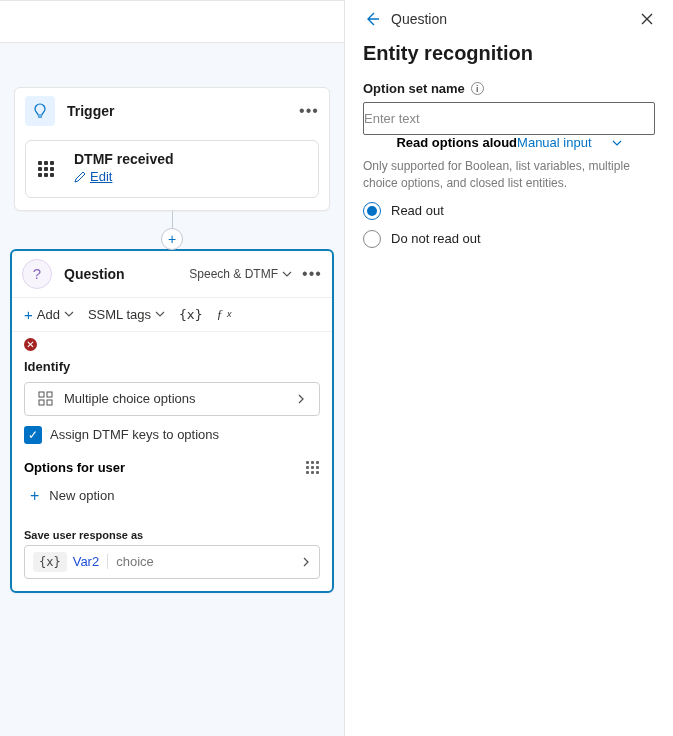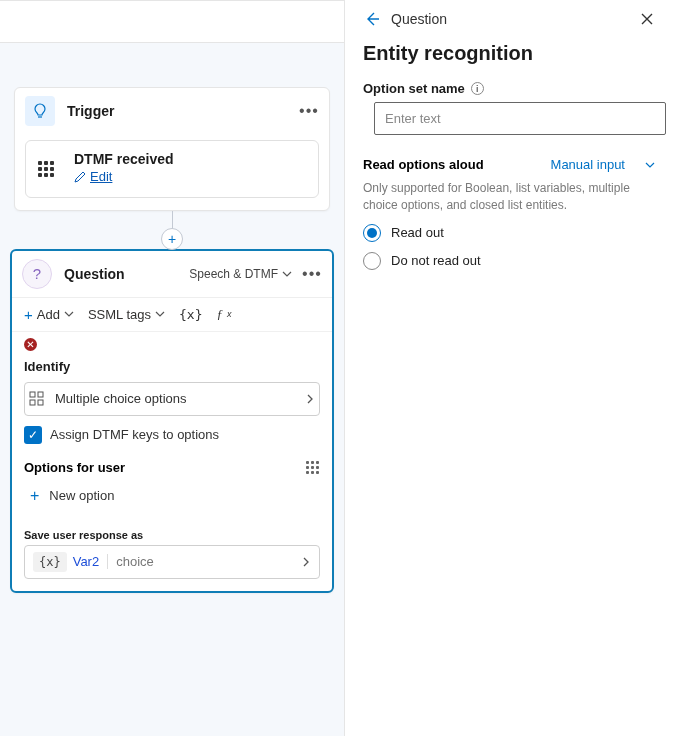--- a/index.html
+++ b/index.html
@@ -36,21 +36,21 @@
   .plus-sm { color: #0072c6; font-size: 15px; }
   .var-brace { font-family: Consolas, monospace; font-size: 13px; color: #333; }
   .fx { font-style: italic; font-family: Georgia, serif; font-size: 13px; color: #333; }
 
   .error-row { display: flex; align-items: center; gap: 6px; padding: 6px 12px 4px 12px; color: #a52222; font-size: 12px; }
   .err-icon { width: 13px; height: 13px; border-radius: 50%; background: #a52222; color: #fff; display: flex; align-items: center; justify-content: center; font-size: 10px; }
 
   .msg-box { margin: 2px 12px 12px 12px; border: 1px solid #666; border-radius: 2px; min-height: 52px; padding: 8px 10px; font-size: 13px; color: #888; }
 
   .section-label { font-weight: 600; font-size: 13px; padding: 4px 12px; color: #1b1b1b; }
-  .select-row { margin: 4px 12px 8px 12px; border: 1px solid #cfcfcf; border-radius: 4px; padding: 8px 4px; display: flex; align-items: center; gap: 10px; cursor: pointer; font-size: 13px; color: #333; }
+  .select-row { margin: 4px 12px 8px 12px; border: 1px solid #cfcfcf; border-radius: 4px; padding: 8px 13px; display: flex; align-items: center; gap: 10px; cursor: pointer; font-size: 13px; color: #333; }
   .select-row .chev-r { margin-left: auto; color: #555; }
   .grid-icon { width: 16px; height: 16px; }
 
   .check-row { display: flex; align-items: center; gap: 8px; padding: 2px 12px 10px 12px; font-size: 13px; color: #333; }
   .checkbox { width: 18px; height: 18px; background: #0072c6; border-radius: 3px; display: flex; align-items: center; justify-content: center; color: #fff; font-size: 12px; cursor: pointer; }
 
   .opts-head { display: flex; align-items: center; justify-content: space-between; padding: 6px 12px 2px 12px; }
   .opts-head .lbl { font-weight: 600; font-size: 13px; }
   .drag-icon { width: 14px; display: grid; grid-template-columns: repeat(3,3px); grid-template-rows: repeat(3,3px); gap: 2px; }
   .drag-icon span { width: 3px; height: 3px; background: #666; border-radius: 1px; }
@@ -66,23 +66,23 @@
 
   
   .right-pane { position: absolute; right: 0; top: 0; width: 328px; height: 100%; background: #fff; padding: 10px 18px; }
   .rp-head { display: flex; align-items: center; gap: 10px; }
   .back-arrow { color: #0072c6; cursor: pointer; }
   .rp-crumb { font-size: 14px; color: #333; flex: 1; }
   .close-x { cursor: pointer; color: #333; }
   .rp-title { font-size: 20px; font-weight: 600; margin: 14px 0 16px 0; color: #1b1b1b; }
   .field-label { font-weight: 600; font-size: 13px; color: #1b1b1b; display: flex; align-items: center; gap: 6px; }
   .info-icon { width: 13px; height: 13px; border: 1px solid #888; border-radius: 50%; display: flex; align-items: center; justify-content: center; font-size: 9px; color: #666; }
-  .rp-input { width: 100%; border: 1px solid #666; border-radius: 2px; padding: 8px 10px; font-size: 13px; margin-top: 6px; color: #333; margin-left: 11px; }
+  .rp-input { width: 100%; border: 1px solid #666; border-radius: 2px; padding: 8px 0; font-size: 13px; margin-top: 6px; color: #333; }
   .rp-input::placeholder { color: #888; }
-  .read-head { display: flex; align-items: center; justify-content: space-between; margin-top: 22px; }
+  .read-head { display: flex; align-items: center; justify-content: center; }
   .read-head .lbl { font-weight: 600; font-size: 13px; }
   .manual { color: #0072c6; font-size: 13px; display: flex; align-items: center; gap: 20px; cursor: pointer; }
   .help-text { font-size: 12px; color: #7a7a7a; margin-top: 8px; line-height: 1.4; }
   .radio-row { display: flex; align-items: center; gap: 10px; margin-top: 10px; font-size: 13px; color: #222; cursor: pointer; }
   .radio { width: 18px; height: 18px; border-radius: 50%; border: 1px solid #888; display: flex; align-items: center; justify-content: center; }
   .radio.checked { border-color: #0072c6; }
   .radio.checked::after { content: ""; width: 10px; height: 10px; background: #0072c6; border-radius: 50%; }
   svg { display: block; }
 </style>
 </head>

